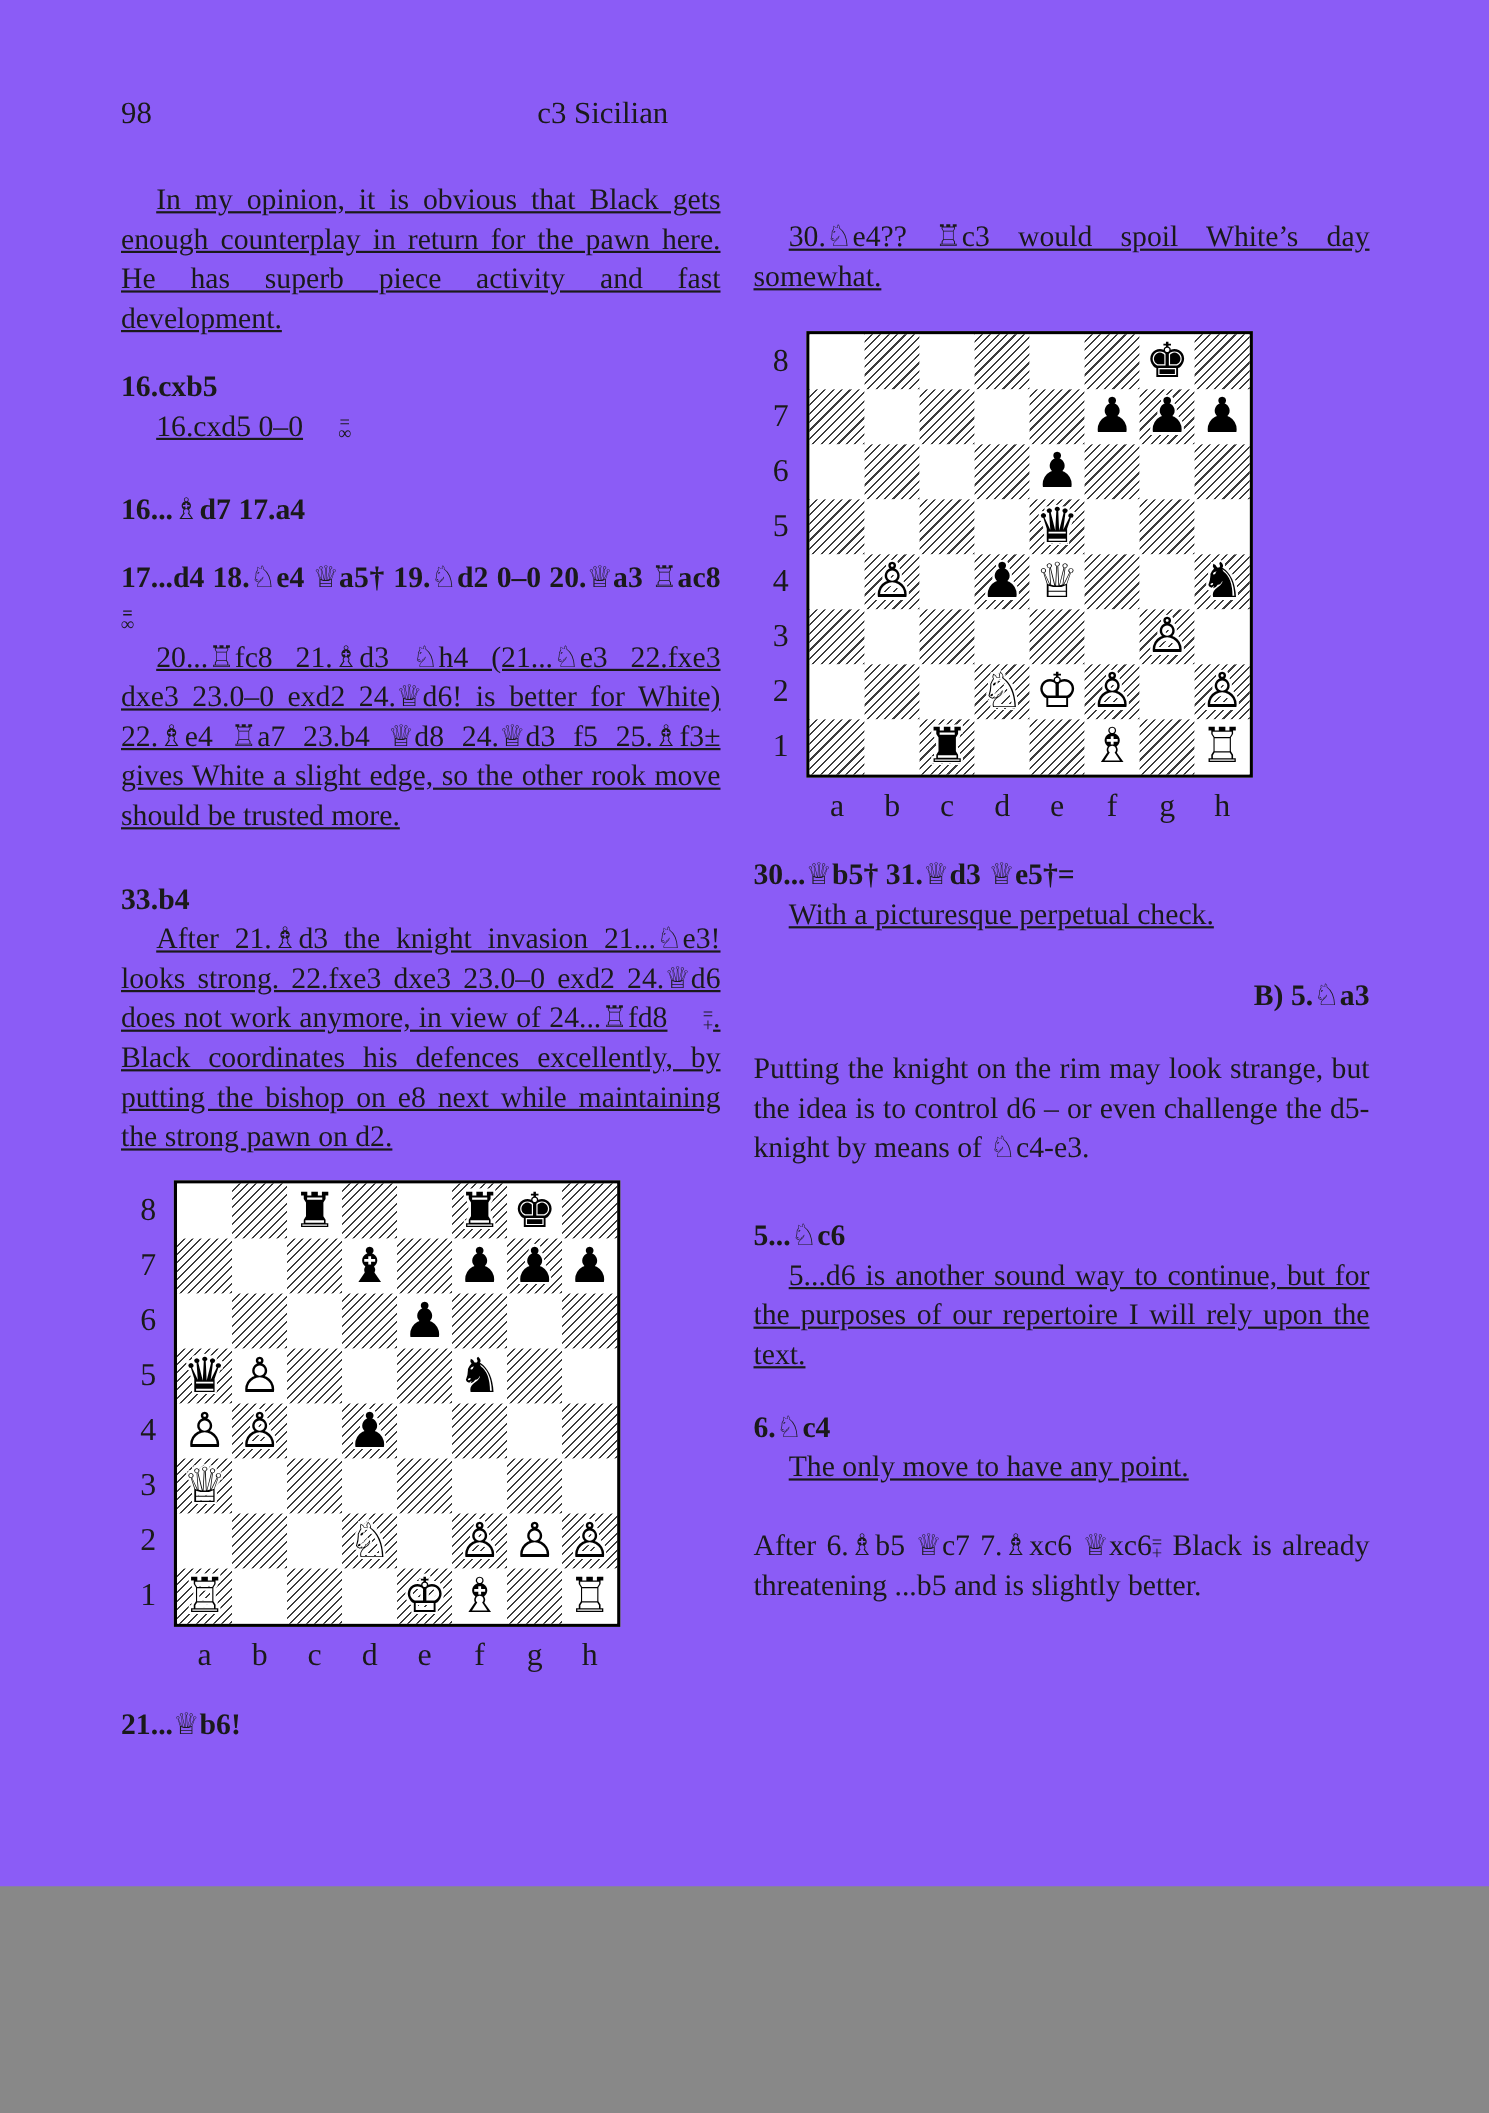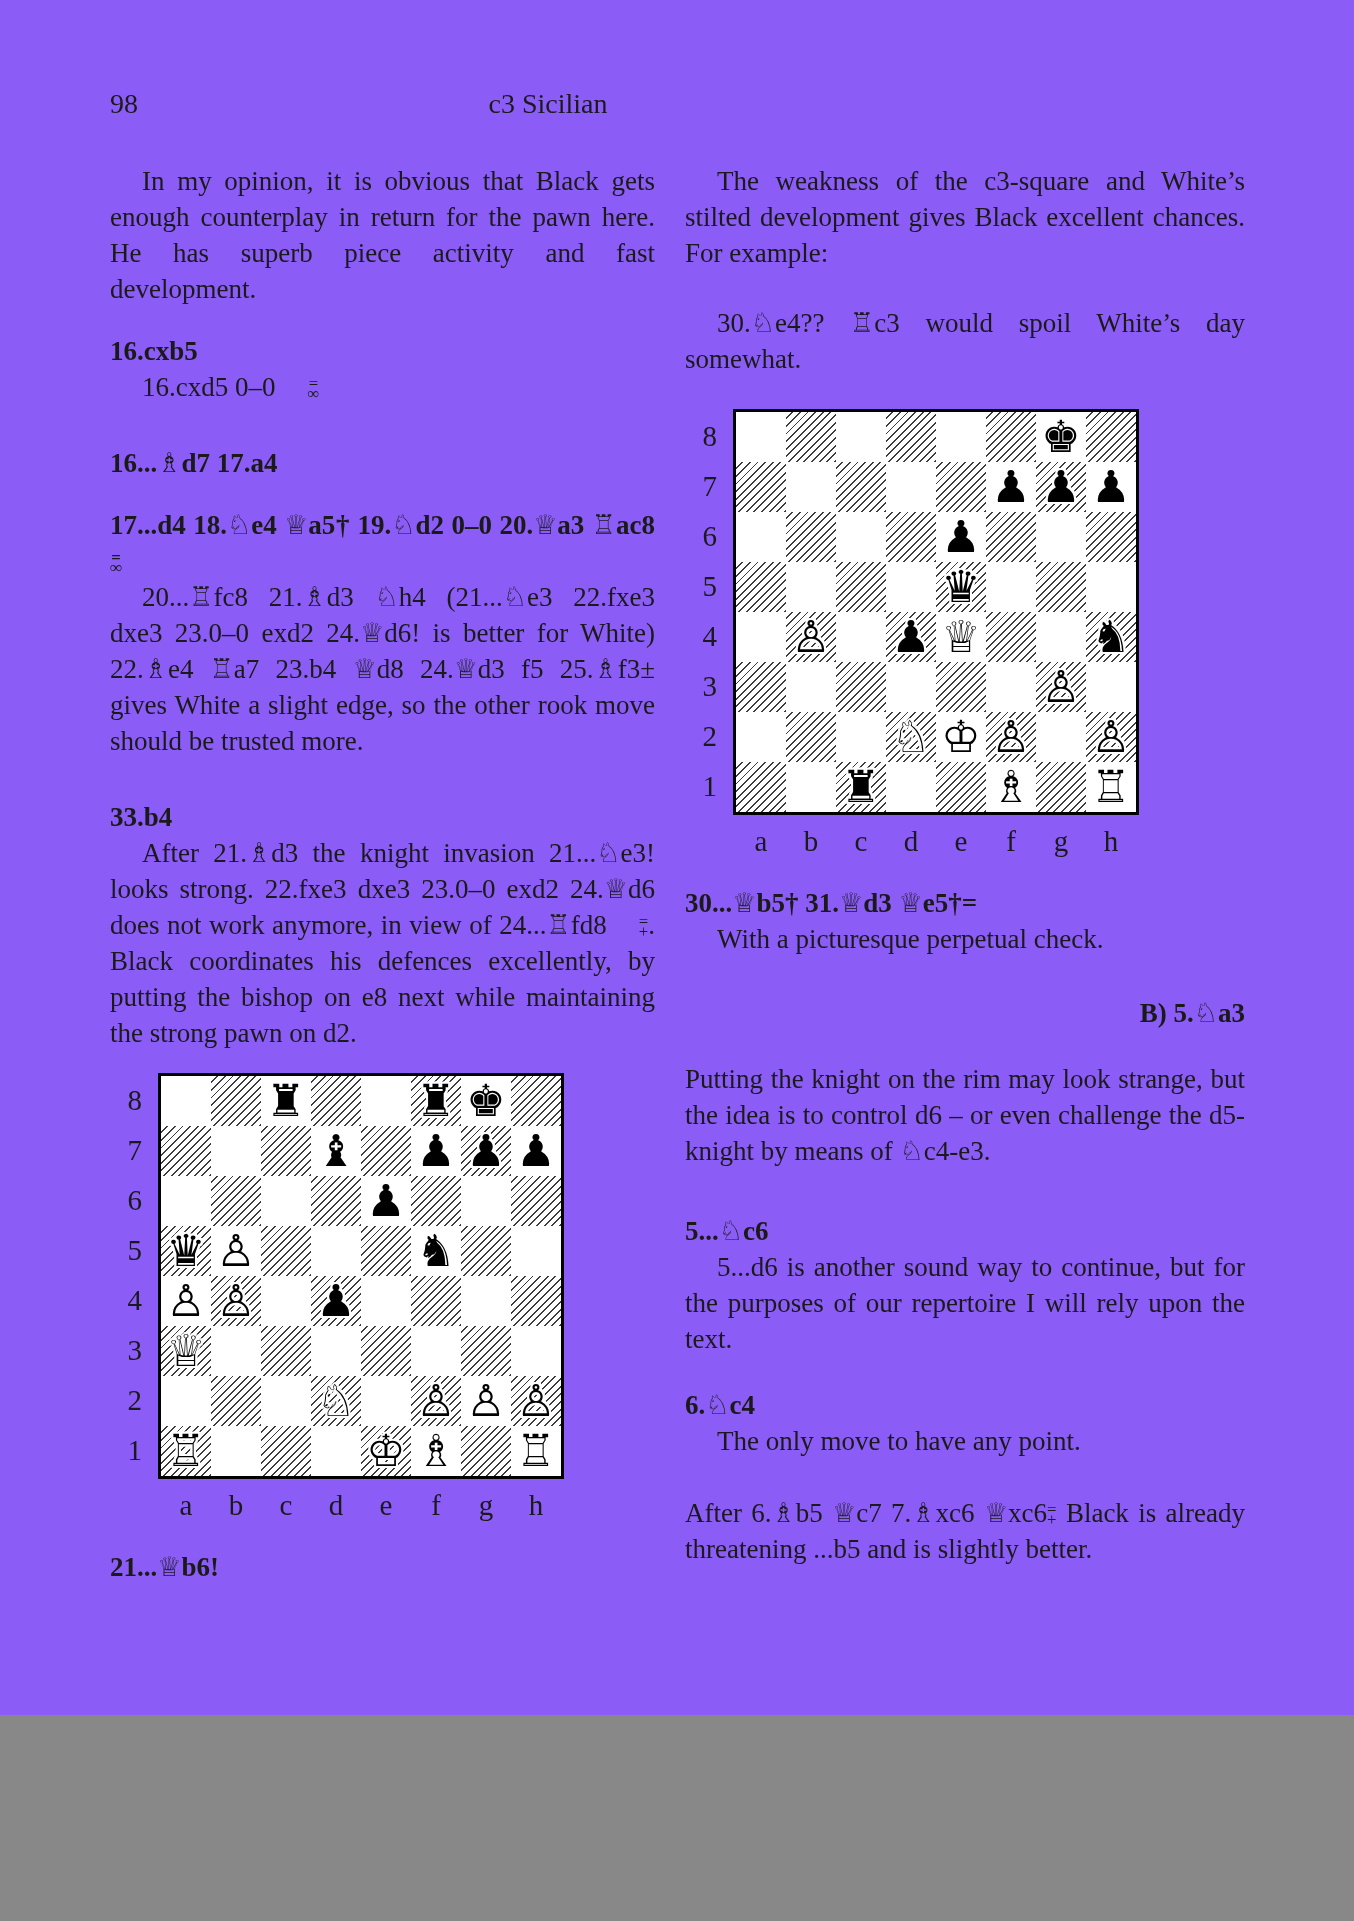--- a/index.html
+++ b/index.html
@@ -6,21 +6,21 @@
   .page{position:relative;width:1354px;height:1715px;background:#8b5cf6;margin:0 auto;
         font-family:"Liberation Serif","DejaVu Serif","DejaVu Sans",serif;color:#1a1a1a;}
   .header{position:absolute;top:88px;left:0;width:100%;height:40px;font-size:28px;}
   .pagenum{position:absolute;left:110px;top:0;}
   .runhead{position:absolute;left:438px;top:0;width:220px;text-align:center;}
   .col{position:absolute;top:163px;font-size:27px;line-height:36px;}
   .col.left{left:110px;width:545px;}
   .col.right{left:685px;width:560px;}
   p{margin:0;padding:0;}
   .para{text-align:justify;}
-  .indent{text-indent:32px;}
+  .indent{text-indent:32px;text-decoration:underline;}
   .head{font-weight:bold;text-align:justify;}
   .center{text-align:center;}
   .mt{margin-top:26px;}
   .mt2{margin-top:40px;}
   .mt3{margin-top:34px;}
   
   .stk{display:inline-block;vertical-align:-3px;text-align:center;line-height:0.60;font-size:62%;}
   .stk i{display:block;font-style:normal;}
   
   .diagram{margin-top:22px;}
@@ -198,21 +198,20 @@
             <span>g</span>
             <span>h</span>
           </div>
         </div>
       </div>
 
     <p class="head mt">21...♕b6!</p>
   </div>
 
   <div class="col right">
-    <p class="para indent">The weakness of the c3-square and White’s stilted development gives Black excellent chances. For example:</p>
 
     <p class="para indent mt3">30.♘e4?? ♖c3 would spoil White’s day somewhat.</p>
 
     <div class="diagram" style="margin-top:32px;">
         <div class="dgrid">
           <div class="ranks">
             <span>8</span>
             <span>7</span>
             <span>6</span>
             <span>5</span>

